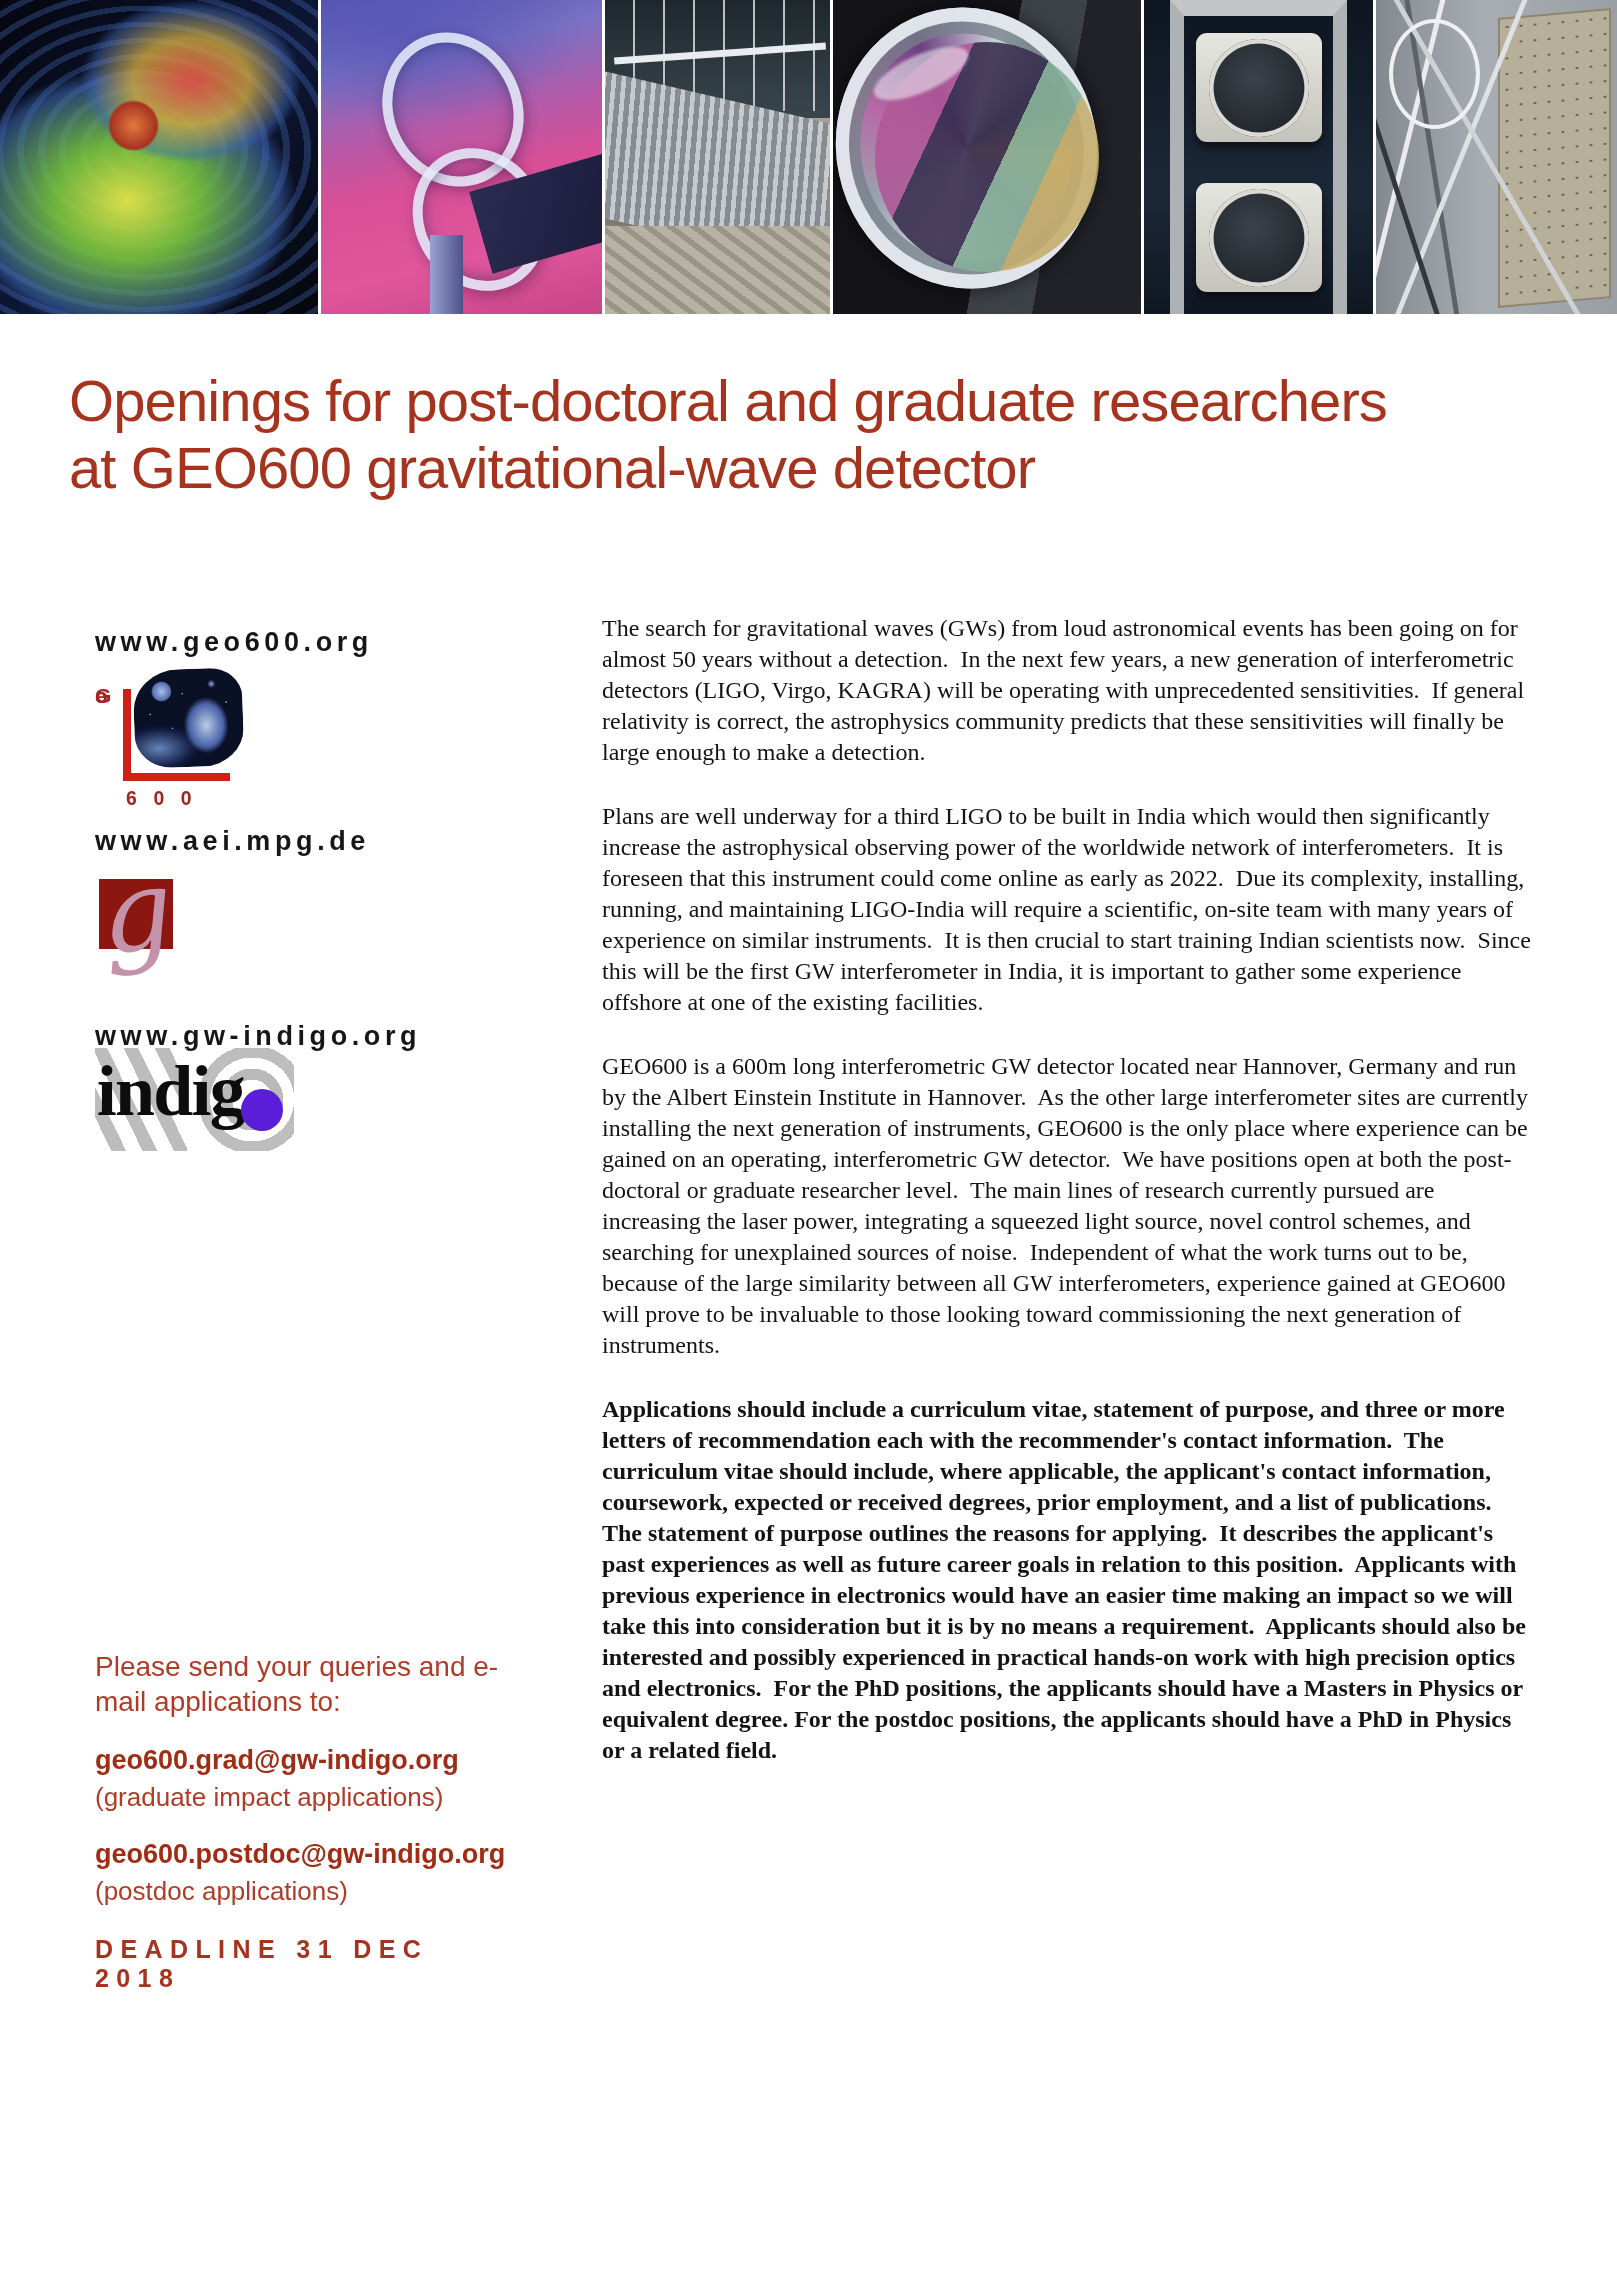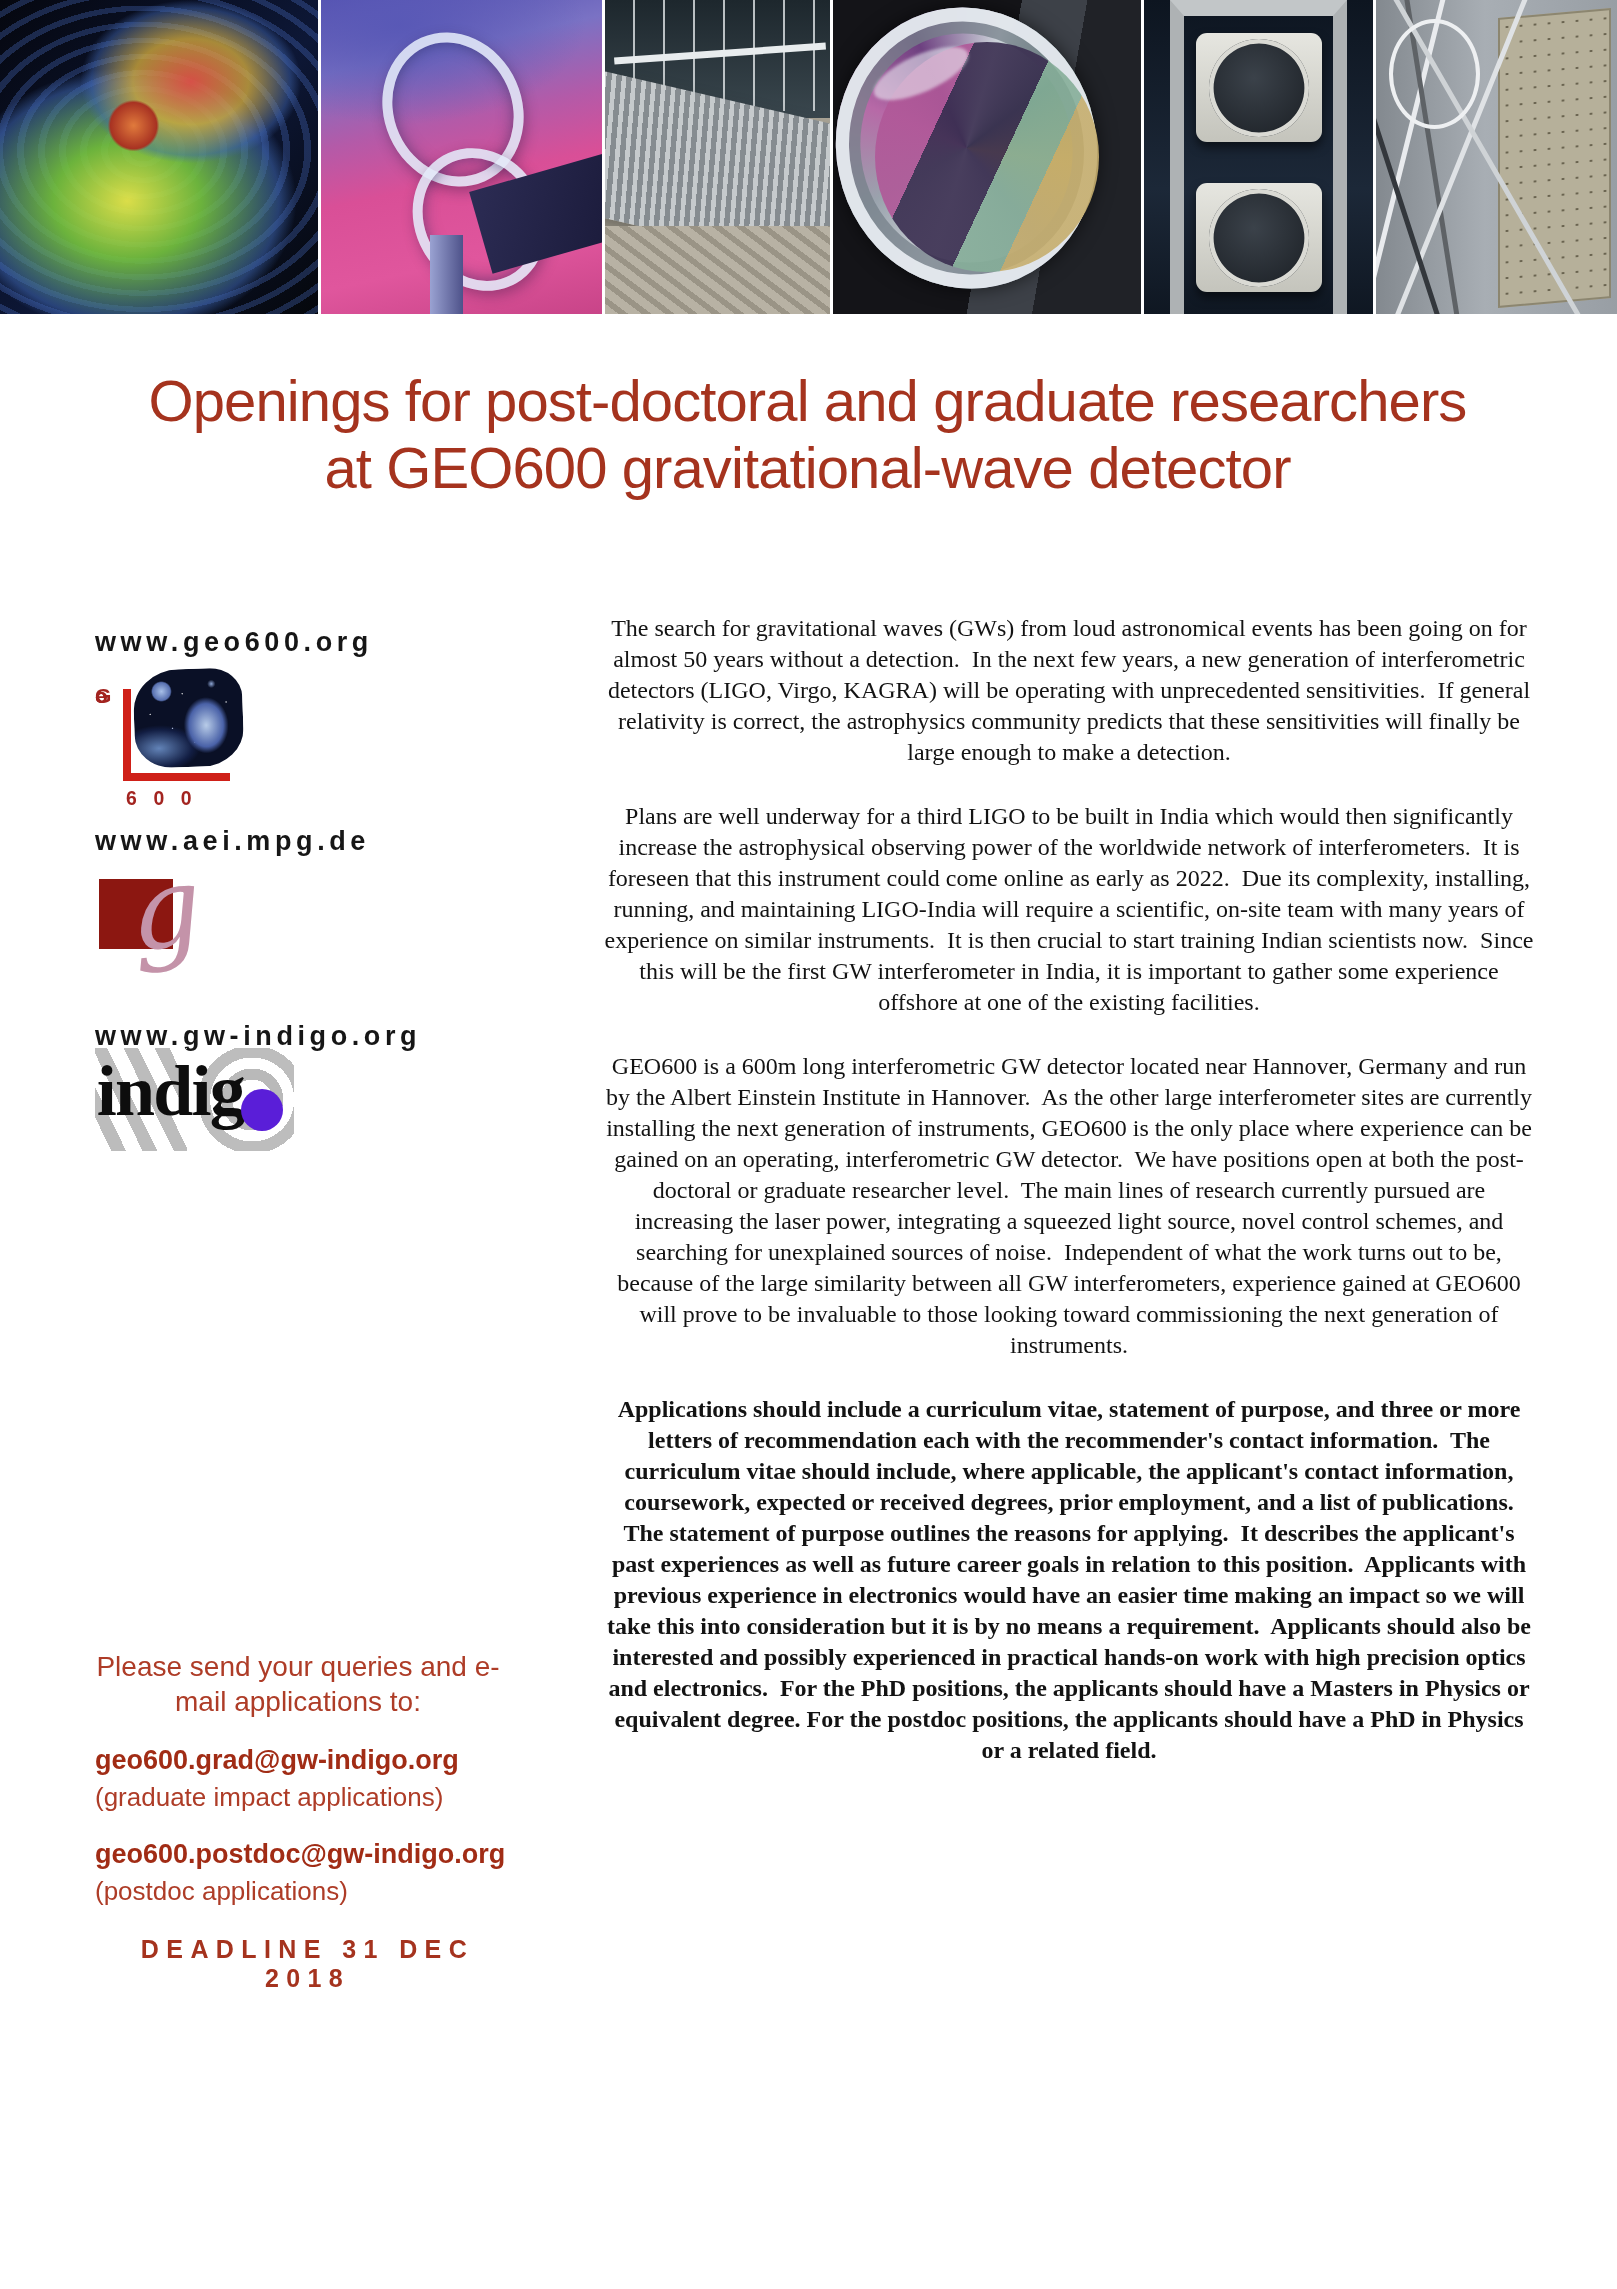--- a/index.html
+++ b/index.html
@@ -1,17 +1,17 @@
 <!DOCTYPE html>
 <html style="font-size:14.8px"><head>
 <meta charset="utf-8">
 <style>
   html,body{margin:0;padding:0;background:#ffffff;}
   .poster{position:relative;width:1618px;height:2013px;background:#fff;overflow:hidden;
-          font-family:"Liberation Sans",sans-serif;text-align:center;}
+          font-family:"Liberation Sans",sans-serif;}
 
   
   .strip{position:absolute;top:0;left:0;width:1618px;height:314px;background:#fff;}
   .ph{position:absolute;top:0;height:314px;overflow:hidden;}
   .ph *{position:absolute;}
 
   .p1{left:0;width:318px;background:
     radial-gradient(circle 33px at 42% 40%, #e07a3c, #a83222 70%, rgba(0,0,0,0) 78%),
     radial-gradient(ellipse 138px 102px at 60% 26%, rgba(223,82,70,.95), rgba(220,178,62,.75) 42%, rgba(66,104,178,.45) 72%, rgba(0,0,0,0) 80%),
     radial-gradient(ellipse 217px 171px at 40% 64%, rgba(230,232,74,.95), rgba(118,196,62,.9) 34%, rgba(62,102,176,.55) 70%, rgba(0,0,0,0) 78%),

